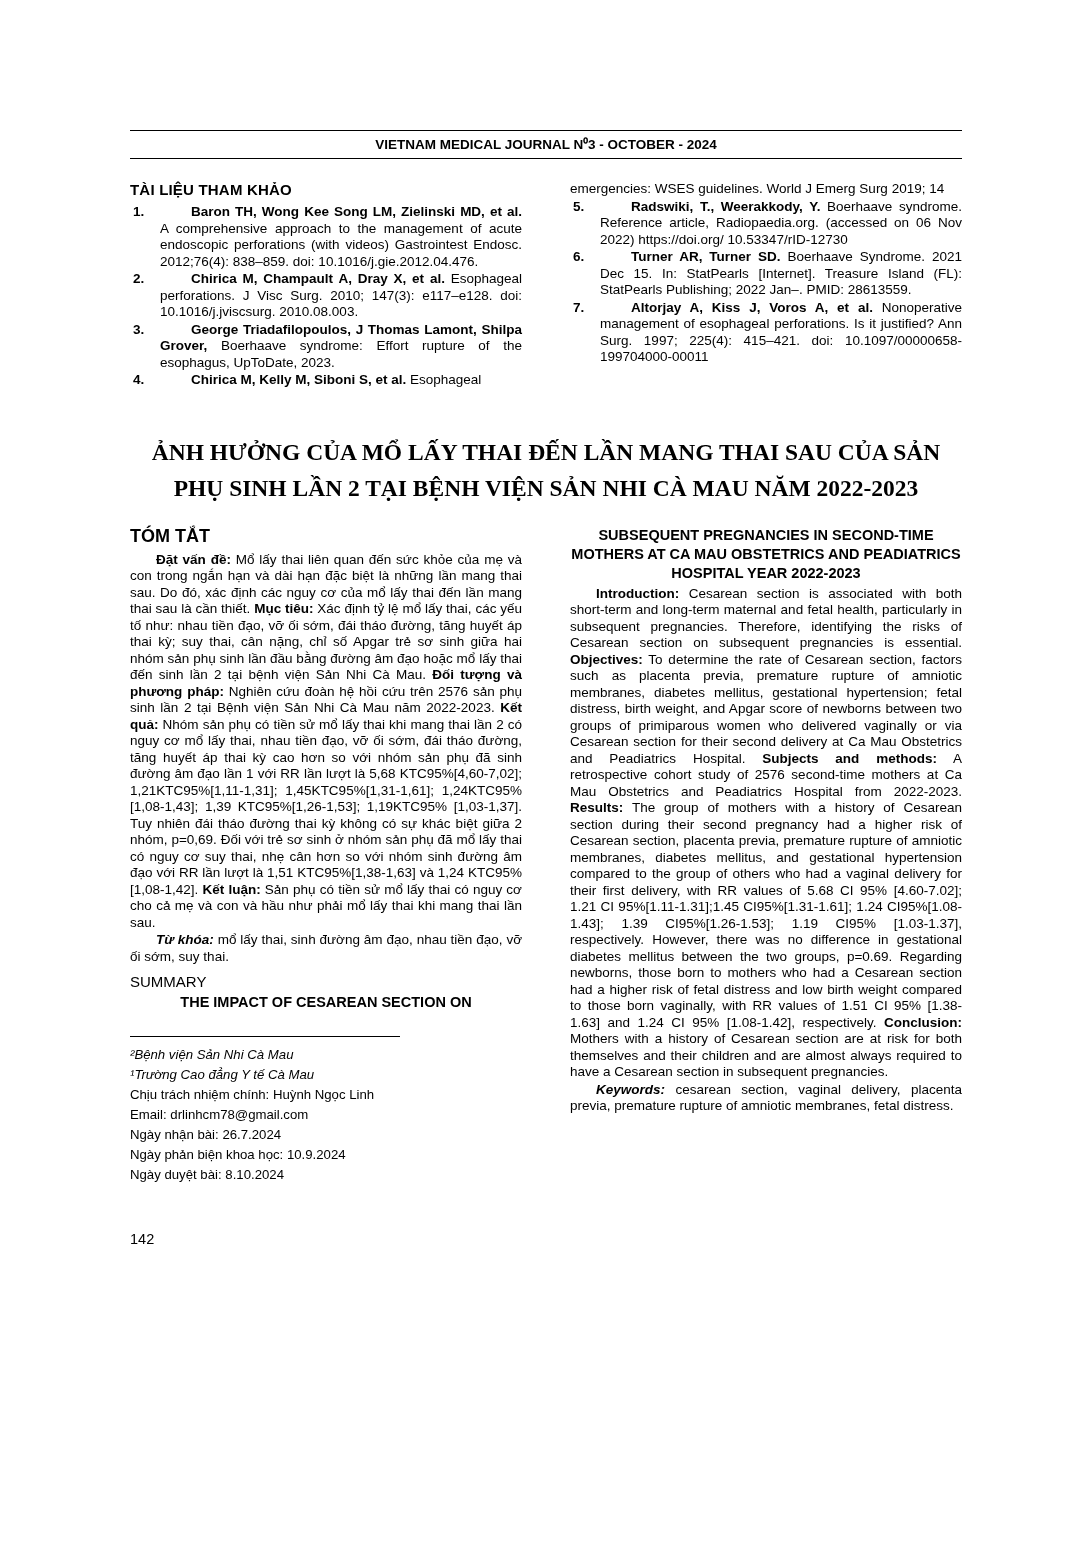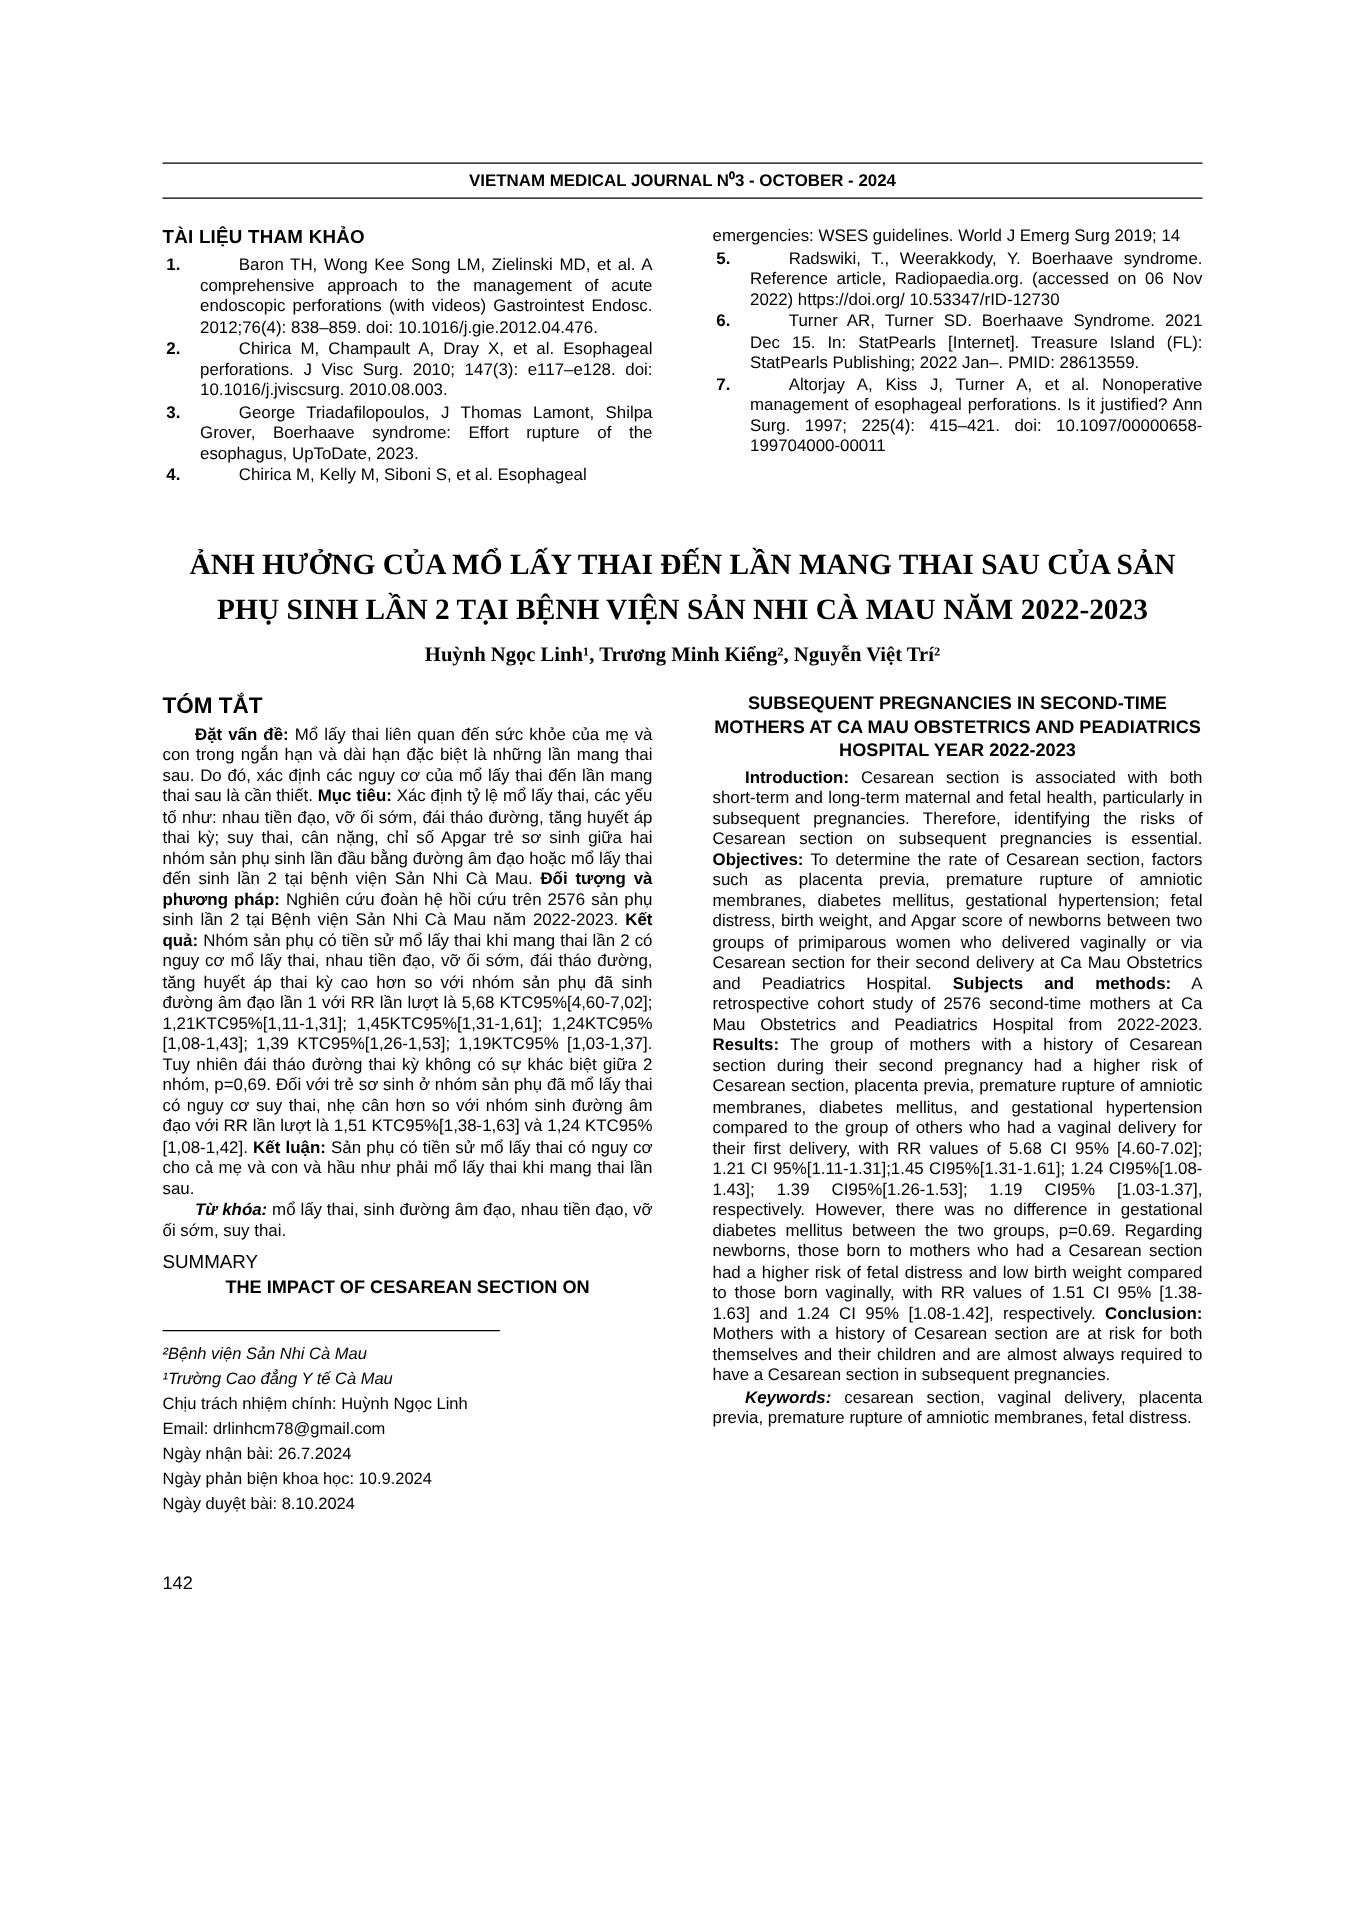--- a/index.html
+++ b/index.html
@@ -37,21 +37,21 @@
   }
   .ref-item {
     position: relative;
     padding-left: 30px;
     text-align: justify;
     font-size: 13.5px;
     line-height: 16.5px;
     margin-bottom: 1px;
   }
   .ref-num { position: absolute; left: 3px; font-weight: bold; }
-  .ref-authors { font-weight: normal; padding-left: 31px; }
+  .ref-authors { font-weight: bold; padding-left: 31px; }
   .ref-continuation {
     text-align: justify;
     font-size: 13.5px;
     line-height: 16.5px;
     margin-bottom: 1px;
   }
   
   .article-title {
     margin-top: 44px;
     text-align: center;
@@ -145,30 +145,29 @@
     <div class="col">
       <div class="ref-continuation">emergencies: WSES guidelines. World J Emerg Surg 2019; 14</div>
 
       <div class="ref-item">
         <span class="ref-num">5.</span><span class="ref-authors">Radswiki, T., Weerakkody, Y.</span><span> Boerhaave syndrome. Reference article, Radiopaedia.org. (accessed on 06 Nov 2022) https://doi.org/ 10.53347/rID-12730</span>
       </div>
       <div class="ref-item">
         <span class="ref-num">6.</span><span class="ref-authors">Turner AR, Turner SD.</span><span> Boerhaave Syndrome. 2021 Dec 15. In: StatPearls [Internet]. Treasure Island (FL): StatPearls Publishing; 2022 Jan–. PMID: 28613559.</span>
       </div>
       <div class="ref-item">
-        <span class="ref-num">7.</span><span class="ref-authors">Altorjay A, Kiss J, Turner A, et al.</span><span> Nonoperative management of esophageal perforations. Is it justified? Ann Surg. 1997; 225(4): 415–421. doi: 10.1097/00000658-199704000-00011</span>
+        <span class="ref-num">7.</span><span class="ref-authors">Altorjay A, Kiss J, Voros A, et al.</span><span> Nonoperative management of esophageal perforations. Is it justified? Ann Surg. 1997; 225(4): 415–421. doi: 10.1097/00000658-199704000-00011</span>
       </div>
     </div>
   </div>
 
   <div class="article-title">
     <div>ẢNH HƯỞNG CỦA MỔ LẤY THAI ĐẾN LẦN MANG THAI SAU CỦA SẢN</div>
     <div>PHỤ SINH LẦN 2 TẠI BỆNH VIỆN SẢN NHI CÀ MAU NĂM 2022-2023</div>
   </div>
-  <div class="article-authors">Huỳnh Ngọc Linh¹, Trương Minh Kiểng², Nguyễn Việt Trí²</div>
 
   <div class="cols body-cols">
 
     <div class="col">
       <div class="section-heading">TÓM TẮT</div>
 
       <p class="para">
         <span class="seg-label">Đặt vấn đề:</span><span> Mổ lấy thai liên quan đến sức khỏe của mẹ và con trong ngắn hạn và dài hạn đặc biệt là những lần mang thai sau. Do đó, xác định các nguy cơ của mổ lấy thai đến lần mang thai sau là cần thiết. </span><span class="seg-label">Mục tiêu:</span><span> Xác định tỷ lệ mổ lấy thai, các yếu tố như: nhau tiền đạo, vỡ ối sớm, đái tháo đường, tăng huyết áp thai kỳ; suy thai, cân nặng, chỉ số Apgar trẻ sơ sinh giữa hai nhóm sản phụ sinh lần đầu bằng đường âm đạo hoặc mổ lấy thai đến sinh lần 2 tại bệnh viện Sản Nhi Cà Mau. </span><span class="seg-label">Đối tượng và phương pháp:</span><span> Nghiên cứu đoàn hệ hồi cứu trên 2576 sản phụ sinh lần 2 tại Bệnh viện Sản Nhi Cà Mau năm 2022-2023. </span><span class="seg-label">Kết quả:</span><span> Nhóm sản phụ có tiền sử mổ lấy thai khi mang thai lần 2 có nguy cơ mổ lấy thai, nhau tiền đạo, vỡ ối sớm, đái tháo đường, tăng huyết áp thai kỳ cao hơn so với nhóm sản phụ đã sinh đường âm đạo lần 1 với RR lần lượt là 5,68 KTC95%[4,60-7,02]; 1,21KTC95%[1,11-1,31]; 1,45KTC95%[1,31-1,61]; 1,24KTC95%[1,08-1,43]; 1,39 KTC95%[1,26-1,53]; 1,19KTC95% [1,03-1,37]. Tuy nhiên đái tháo đường thai kỳ không có sự khác biệt giữa 2 nhóm, p=0,69. Đối với trẻ sơ sinh ở nhóm sản phụ đã mổ lấy thai có nguy cơ suy thai, nhẹ cân hơn so với nhóm sinh đường âm đạo với RR lần lượt là 1,51 KTC95%[1,38-1,63] và 1,24 KTC95%[1,08-1,42]. </span><span class="seg-label">Kết luận:</span><span> Sản phụ có tiền sử mổ lấy thai có nguy cơ cho cả mẹ và con và hầu như phải mổ lấy thai khi mang thai lần sau.</span>
       </p>
 

